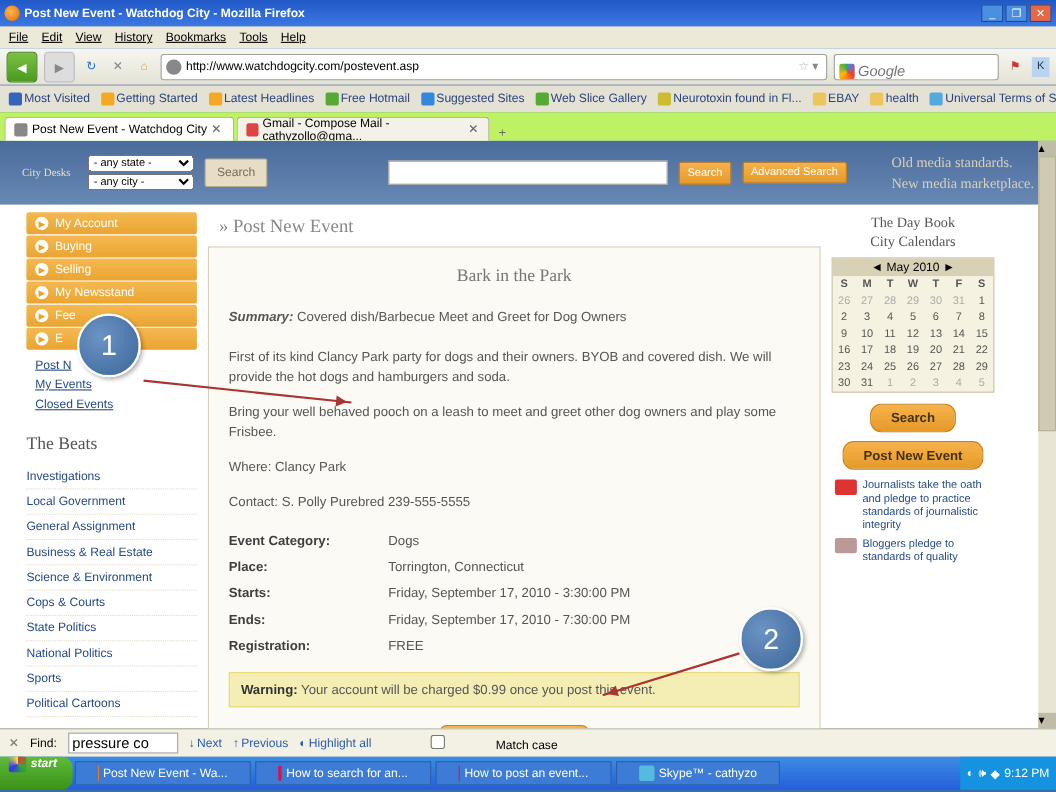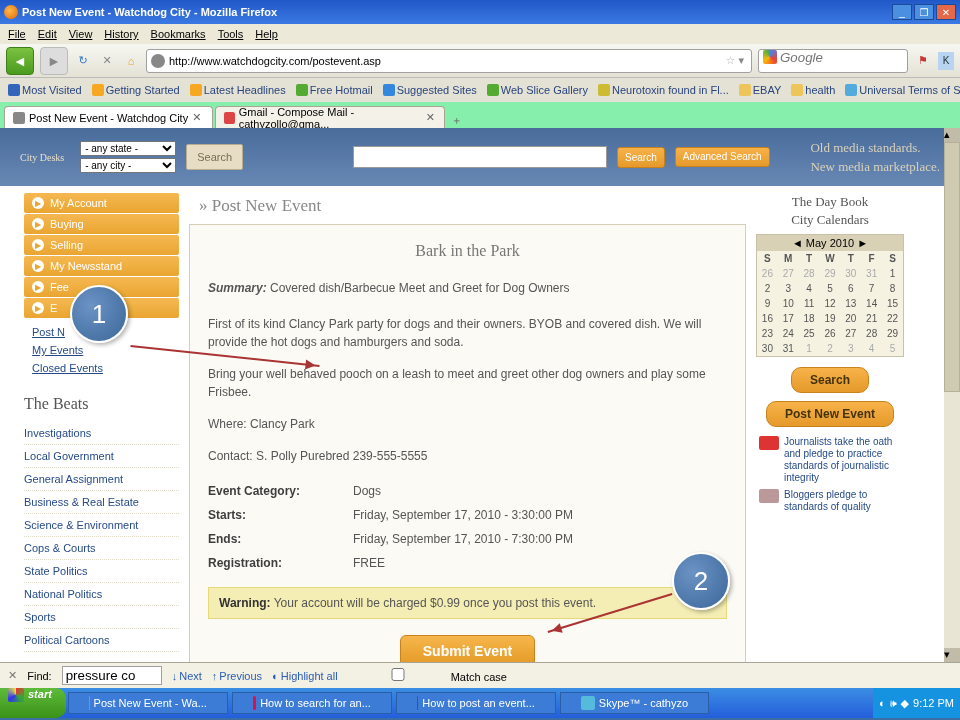--- a/index.html
+++ b/index.html
@@ -12,27 +12,27 @@
 .winbtn.close{background:#E56848}
 .menubar{background:#ECE9D8;height:20px;display:flex;align-items:center;gap:12px;padding:0 8px;color:#000}
 .menubar span{text-decoration:underline;cursor:default}
 .toolbar{background:linear-gradient(#F7F7F2,#E4E2D5);height:34px;display:flex;align-items:center;gap:6px;padding:0 6px;border-bottom:1px solid #BBB}
 .navbtn{width:28px;height:28px;border-radius:4px;display:flex;align-items:center;justify-content:center;font-size:14px}
 .back{background:linear-gradient(#7CC142,#4A9B1F);color:#fff;border:1px solid #3E7F1A}
 .fwd{background:#DDD;color:#888;border:1px solid #BBB}
 .tbicon{width:18px;height:18px;display:flex;align-items:center;justify-content:center;color:#444}
 .urlbar{flex:1;height:24px;border:1px solid #A0A0A0;background:#fff;display:flex;align-items:center;padding:0 4px;border-radius:3px}
 .urlbar input{border:none;outline:none;flex:1;font-size:11px}
-.searchbox{width:150px;height:24px;border:1px solid #A0A0A0;background:#fff;display:flex;align-items:flex-start;padding:0 4px;border-radius:3px}
+.searchbox{width:150px;height:24px;border:1px solid #A0A0A0;background:#fff;display:flex;align-items:flex-end;padding:0 4px;border-radius:3px}
 .searchbox input{border:none;flex:1;font-style:italic;color:#888;width:100%}
 .gicon{width:14px;height:14px;background:conic-gradient(#4285F4,#EA4335,#FBBC05,#34A853);border-radius:2px;margin-right:3px}
 .bookmarkbar{background:#E4E2D5;height:24px;display:flex;align-items:center;gap:10px;padding:0 8px;color:#29447E;overflow:hidden;white-space:nowrap}
 .bookmarkbar span{display:flex;align-items:center;gap:2px}
 .bm-ico{width:12px;height:12px;background:#F7A823;border-radius:2px}
-.tabbar{background:#86efac;height:26px;display:flex;align-items:flex-end;padding:0 4px;gap:2px}
+.tabbar{background:#bef264;height:26px;display:flex;align-items:flex-end;padding:0 4px;gap:2px}
 .tab{height:22px;background:#F3F1E8;border:1px solid #A8A596;border-bottom:none;border-radius:4px 4px 0 0;padding:3px 8px;display:flex;align-items:center;gap:4px;font-size:11px;max-width:230px;overflow:hidden}
 .tab.active{background:#fff}
 .tab-ico{width:12px;height:12px;background:#D44;border-radius:2px}
 .tabclose{width:12px;color:#666}
 .page{background:#fff;height:534px;overflow:hidden;position:relative}
 .header{position:relative;height:58px;background:linear-gradient(#4A6C9B,#6888B4);color:#E8DFC8;display:flex;align-items:center;padding:0 20px;gap:10px;width:100%;}
 .citydesks{font-family:Georgia,serif;font-size:10px;margin-right:6px}
 .selgrp{display:flex;flex-direction:column;gap:2px}
 .selgrp select{width:96px;font-size:10px}
 .hs-btn{background:#E6DDC4;border:1px solid #B8AE8F;color:#766E56;padding:6px 10px;font-size:11px;border-radius:2px}
@@ -259,20 +259,24 @@
           <p>Bring your well behaved pooch on a leash to meet and greet other dog owners and play some Frisbee.</p>
           <p>Where: Clancy Park</p>
           <p>Contact: S. Polly Purebred 239-555-5555</p>
         </div>
         <div class="fields" id="fields">
             <div class="frow">
               <div class="lab">Event Category:</div>
               <div class="val">Dogs</div>
             </div>
             <div class="frow">
+              <div class="lab">Place:</div>
+              <div class="val">Torrington, Connecticut</div>
+            </div>
+            <div class="frow">
               <div class="lab">Starts:</div>
               <div class="val">Friday, September 17, 2010 - 3:30:00 PM</div>
             </div>
             <div class="frow">
               <div class="lab">Ends:</div>
               <div class="val">Friday, September 17, 2010 - 7:30:00 PM</div>
             </div>
             <div class="frow">
               <div class="lab">Registration:</div>
               <div class="val">FREE</div>

